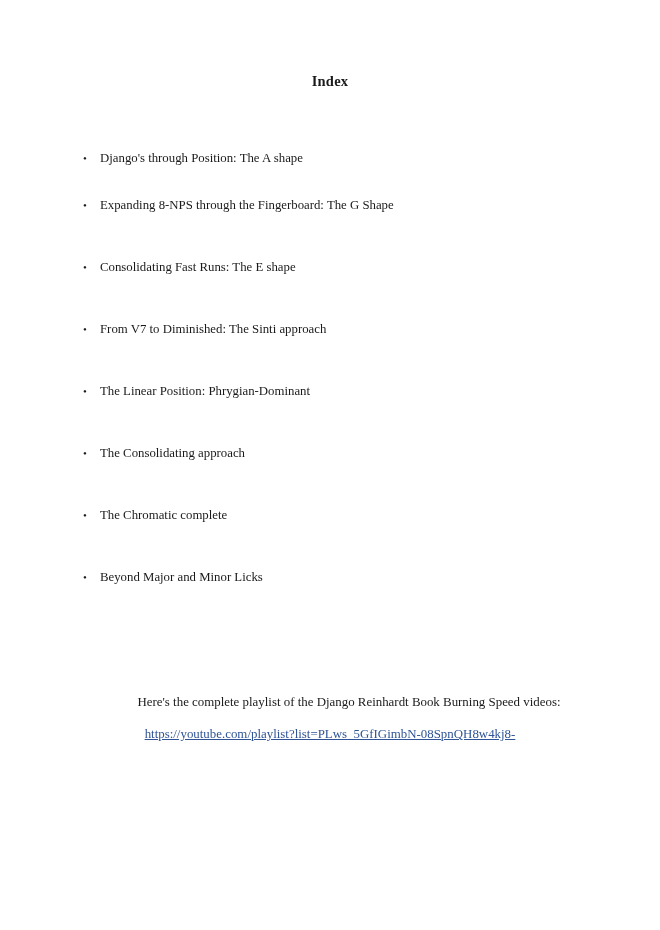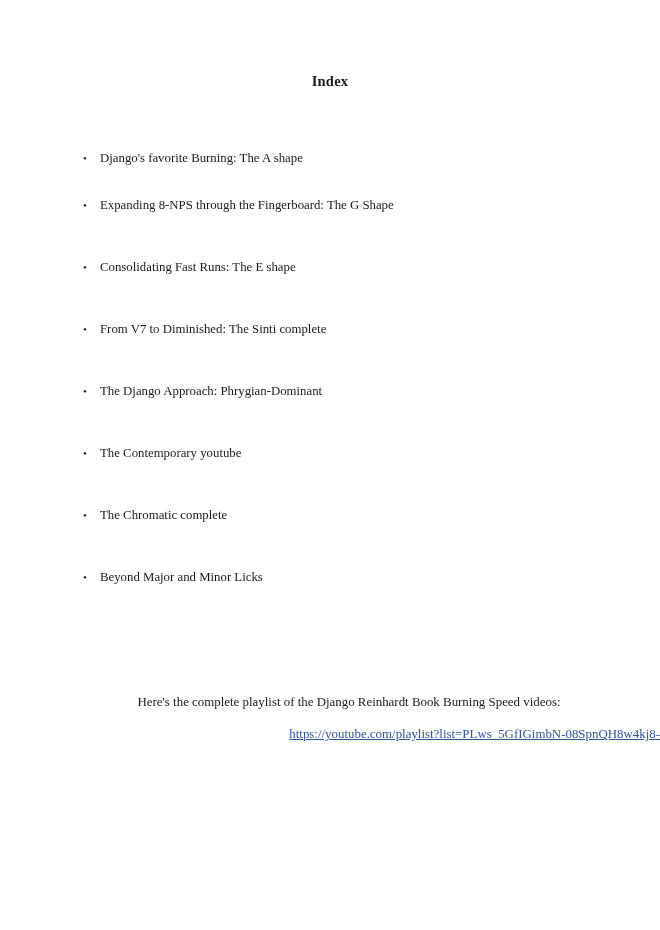--- a/index.html
+++ b/index.html
@@ -65,54 +65,53 @@
     display: block;
     margin-top: 16px;
     text-align: center;
     font-size: 12.9px;
     line-height: 16px;
     text-decoration: underline;
     cursor: pointer;
   }
   .playlist-link span {
     display: block;
-    text-align: right;
   }
 </style>
 </head>
 <body>
 
 <div class="page" style="color: rgb(26, 26, 26); background: rgb(255, 255, 255);">
 
   <div class="doc-title">Index</div>
 
   <ul class="index-list">
     <li>
       <span class="bullet">•</span>
-      <span>Django's favorite Burning: The A shape</span>
+      <span>Django's through Position: The A shape</span>
     </li>
     <li>
       <span class="bullet">•</span>
       <span>Expanding 8-NPS through the Fingerboard: The G Shape</span>
     </li>
     <li>
       <span class="bullet">•</span>
       <span>Consolidating Fast Runs: The E shape</span>
     </li>
     <li>
       <span class="bullet">•</span>
-      <span>From V7 to Diminished: The Sinti complete</span>
+      <span>From V7 to Diminished: The Sinti approach</span>
     </li>
     <li>
       <span class="bullet">•</span>
-      <span>The Django Approach: Phrygian-Dominant</span>
+      <span>The Linear Position: Phrygian-Dominant</span>
     </li>
     <li>
       <span class="bullet">•</span>
-      <span>The Contemporary youtube</span>
+      <span>The Consolidating approach</span>
     </li>
     <li>
       <span class="bullet">•</span>
       <span>The Chromatic complete</span>
     </li>
     <li>
       <span class="bullet">•</span>
       <span>Beyond Major and Minor Licks</span>
     </li>
   </ul>

